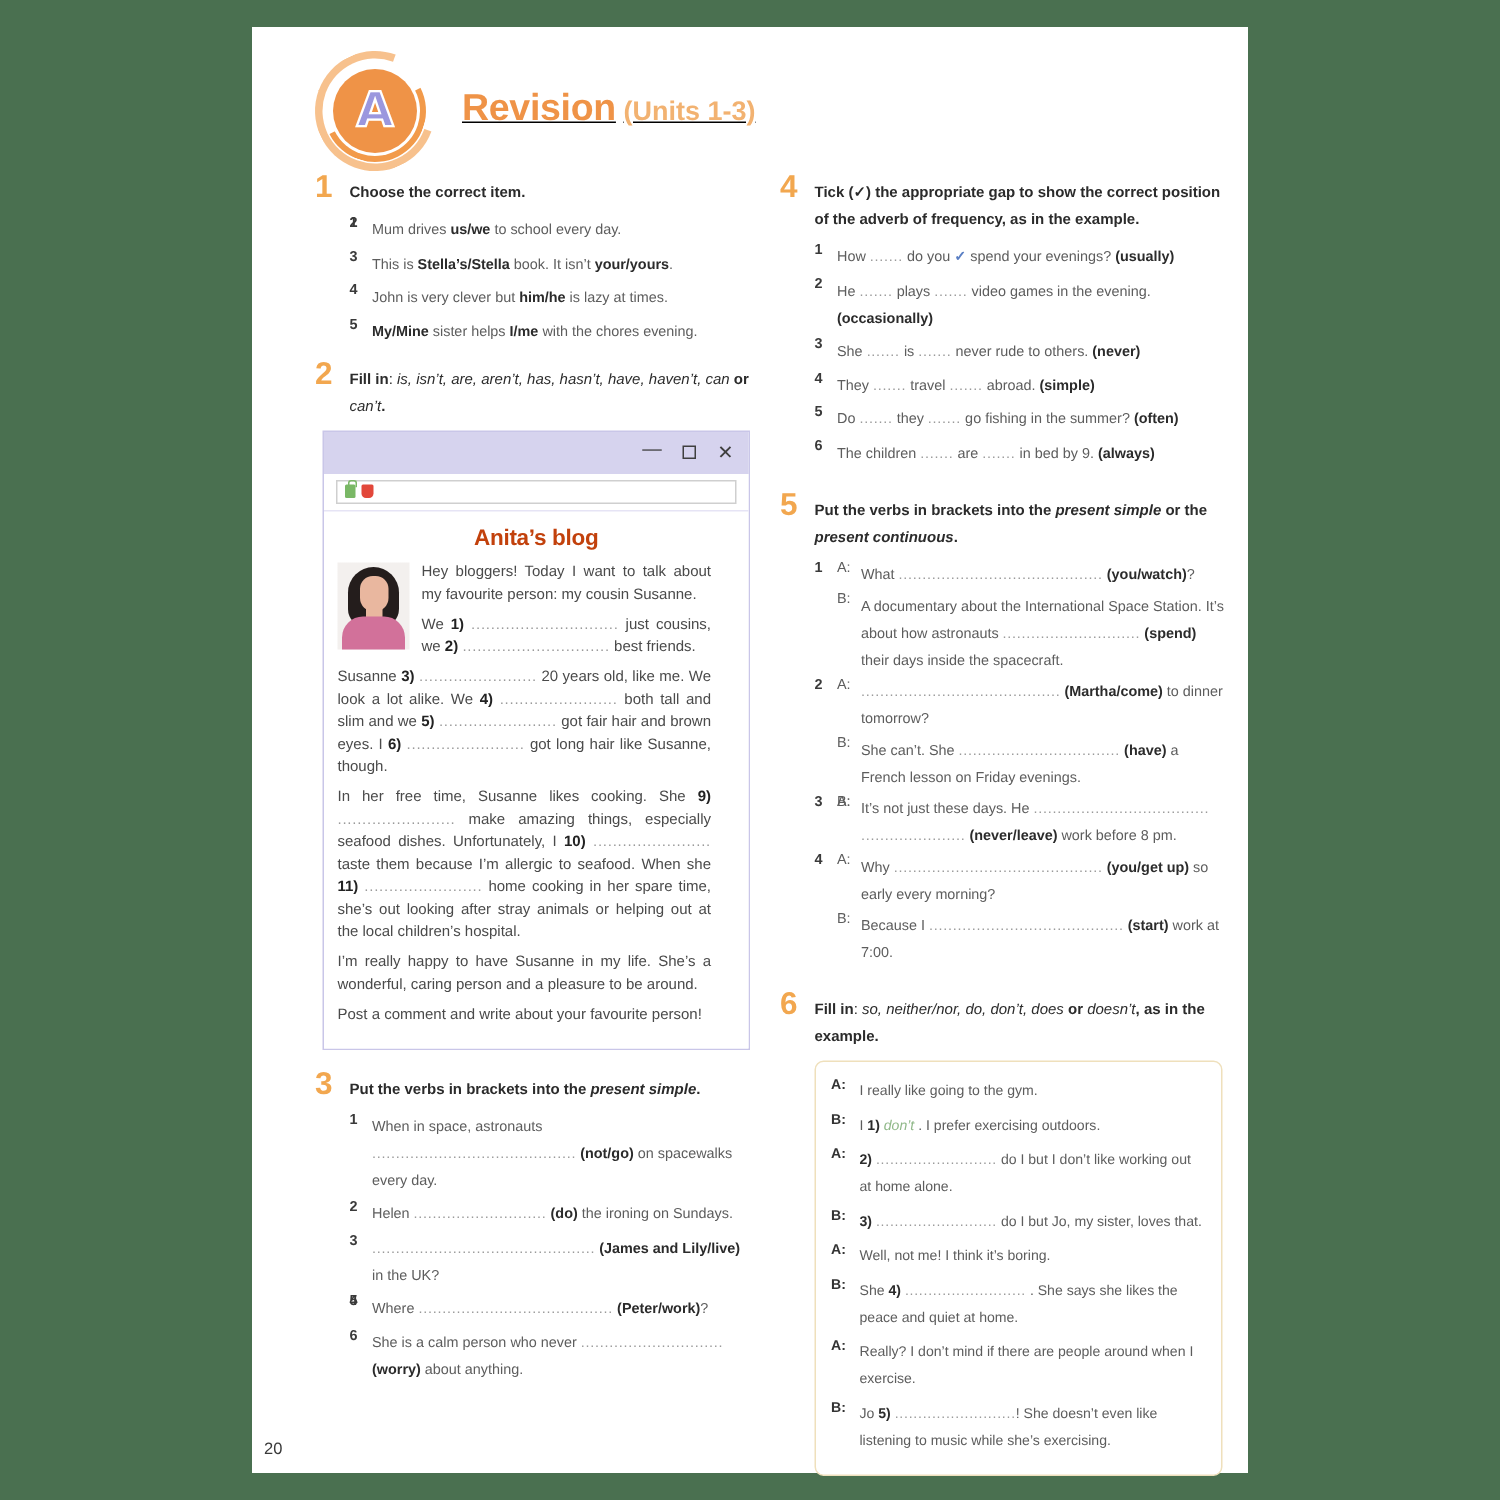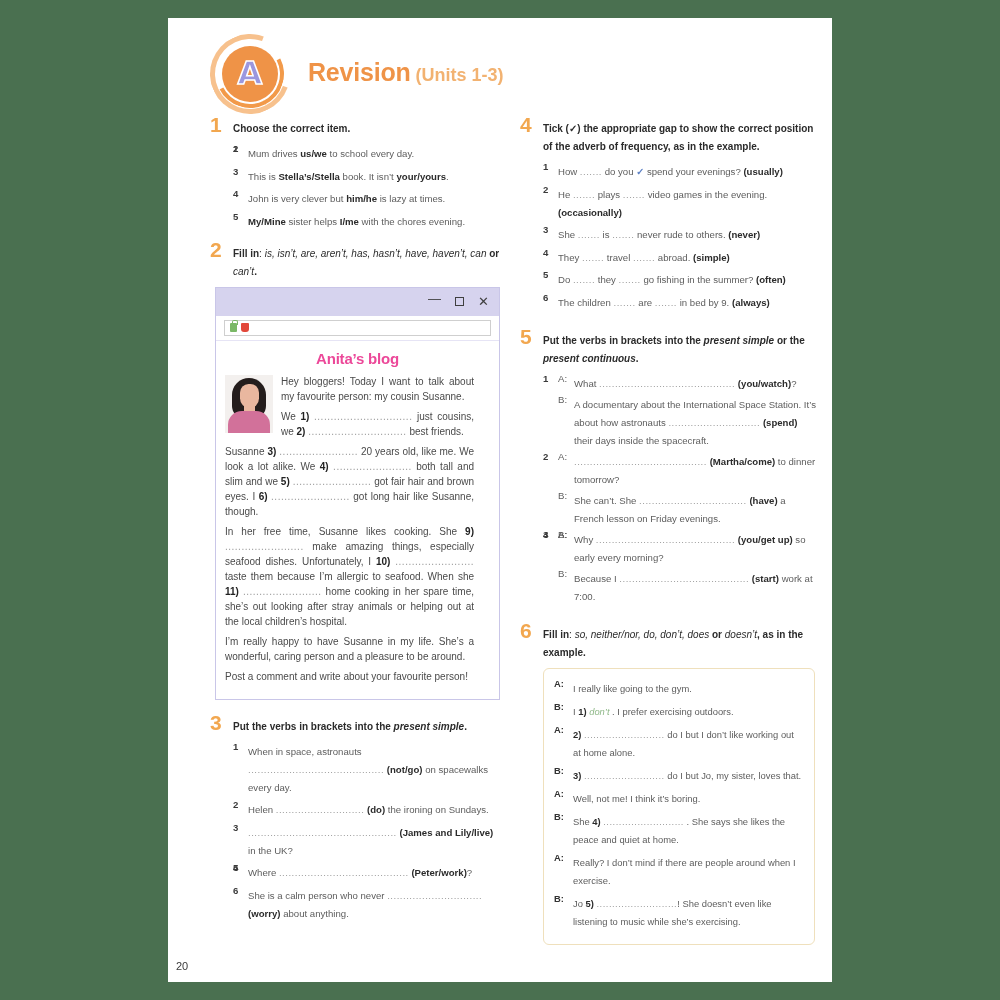--- a/index.html
+++ b/index.html
@@ -61,20 +61,21 @@
     font-family: "DejaVu Sans", sans-serif;
     font-weight: bold; font-size: 32px;
     color: #9b97de;
     -webkit-text-stroke: 1.5px #ffffff;
     line-height: 1;
     padding-bottom: 2px;
   }
   .title-wrap {
     position: absolute; left: 100px; top: 30px;
     white-space: nowrap;
+    text-decoration: underline;
   }
   .title-main {
     font-size: 25px; font-weight: bold; color: #ef9347;
     letter-spacing: -.2px;
   }
   .title-units {
     font-size: 18px; font-weight: bold; color: #f2b271;
     margin-left: 5px;
   }
 
@@ -154,21 +155,21 @@
   .bw-shield {
     width: 8px; height: 9px; background: #e2473a;
     border-radius: 1px 1px 3px 3px;
   }
   .bw-body {
     background: #ffffff; padding: 7px 9px 10px 9px;
     border-top: 1px solid #e6e4f5;
   }
   .blog-title {
     text-align: center;
-    font-size: 15px; font-weight: bold; color: #ec4899;
+    font-size: 15px; font-weight: bold; color: #c2410c;
     margin: 2px 0 7px 0;
     letter-spacing: -.2px;
   }
   .blog-photo {
     float: left;
     width: 48px; height: 58px;
     margin: 1px 8px 2px 0;
     background: linear-gradient(#f3f0ee 0%, #f3f0ee 100%);
     position: relative; overflow: hidden;
   }
@@ -341,21 +342,21 @@
               <div class="ab-line"><span class="ab-spk">B:</span><span class="item-txt">A documentary about the International Space Station. It’s about how astronauts <span class="dots">.............................</span> <b>(spend)</b> their days inside the spacecraft.</span></div>
             </div>
             <div class="ab-item">
               <span class="item-num">2</span>
               <div class="ab-line"><span class="ab-spk">A:</span><span class="item-txt"><span class="dots">..........................................</span> <b>(Martha/come)</b> to dinner tomorrow?</span></div>
               <div class="ab-line"><span class="ab-spk">B:</span><span class="item-txt">She can’t. She <span class="dots">..................................</span> <b>(have)</b> a French lesson on Friday evenings.</span></div>
             </div>
             <div class="ab-item">
               <span class="item-num">3</span>
               <div class="ab-line"><span class="ab-spk">A:</span></div>
-              <div class="ab-line"><span class="ab-spk">B:</span></div>
+              <div class="ab-line"><span class="ab-spk">B:</span><span class="item-txt">It’s not just these days. He <span class="dots">.....................................</span> <span class="dots">......................</span> <b>(never/leave)</b> work before 8 pm.</span></div>
             </div>
             <div class="ab-item">
               <span class="item-num">4</span>
               <div class="ab-line"><span class="ab-spk">A:</span><span class="item-txt">Why <span class="dots">............................................</span> <b>(you/get up)</b> so early every morning?</span></div>
               <div class="ab-line"><span class="ab-spk">B:</span><span class="item-txt">Because I <span class="dots">.........................................</span> <b>(start)</b> work at 7:00.</span></div>
             </div>
           </div>
       </div>
 
       <div class="ex" style="margin-top:20px;">

